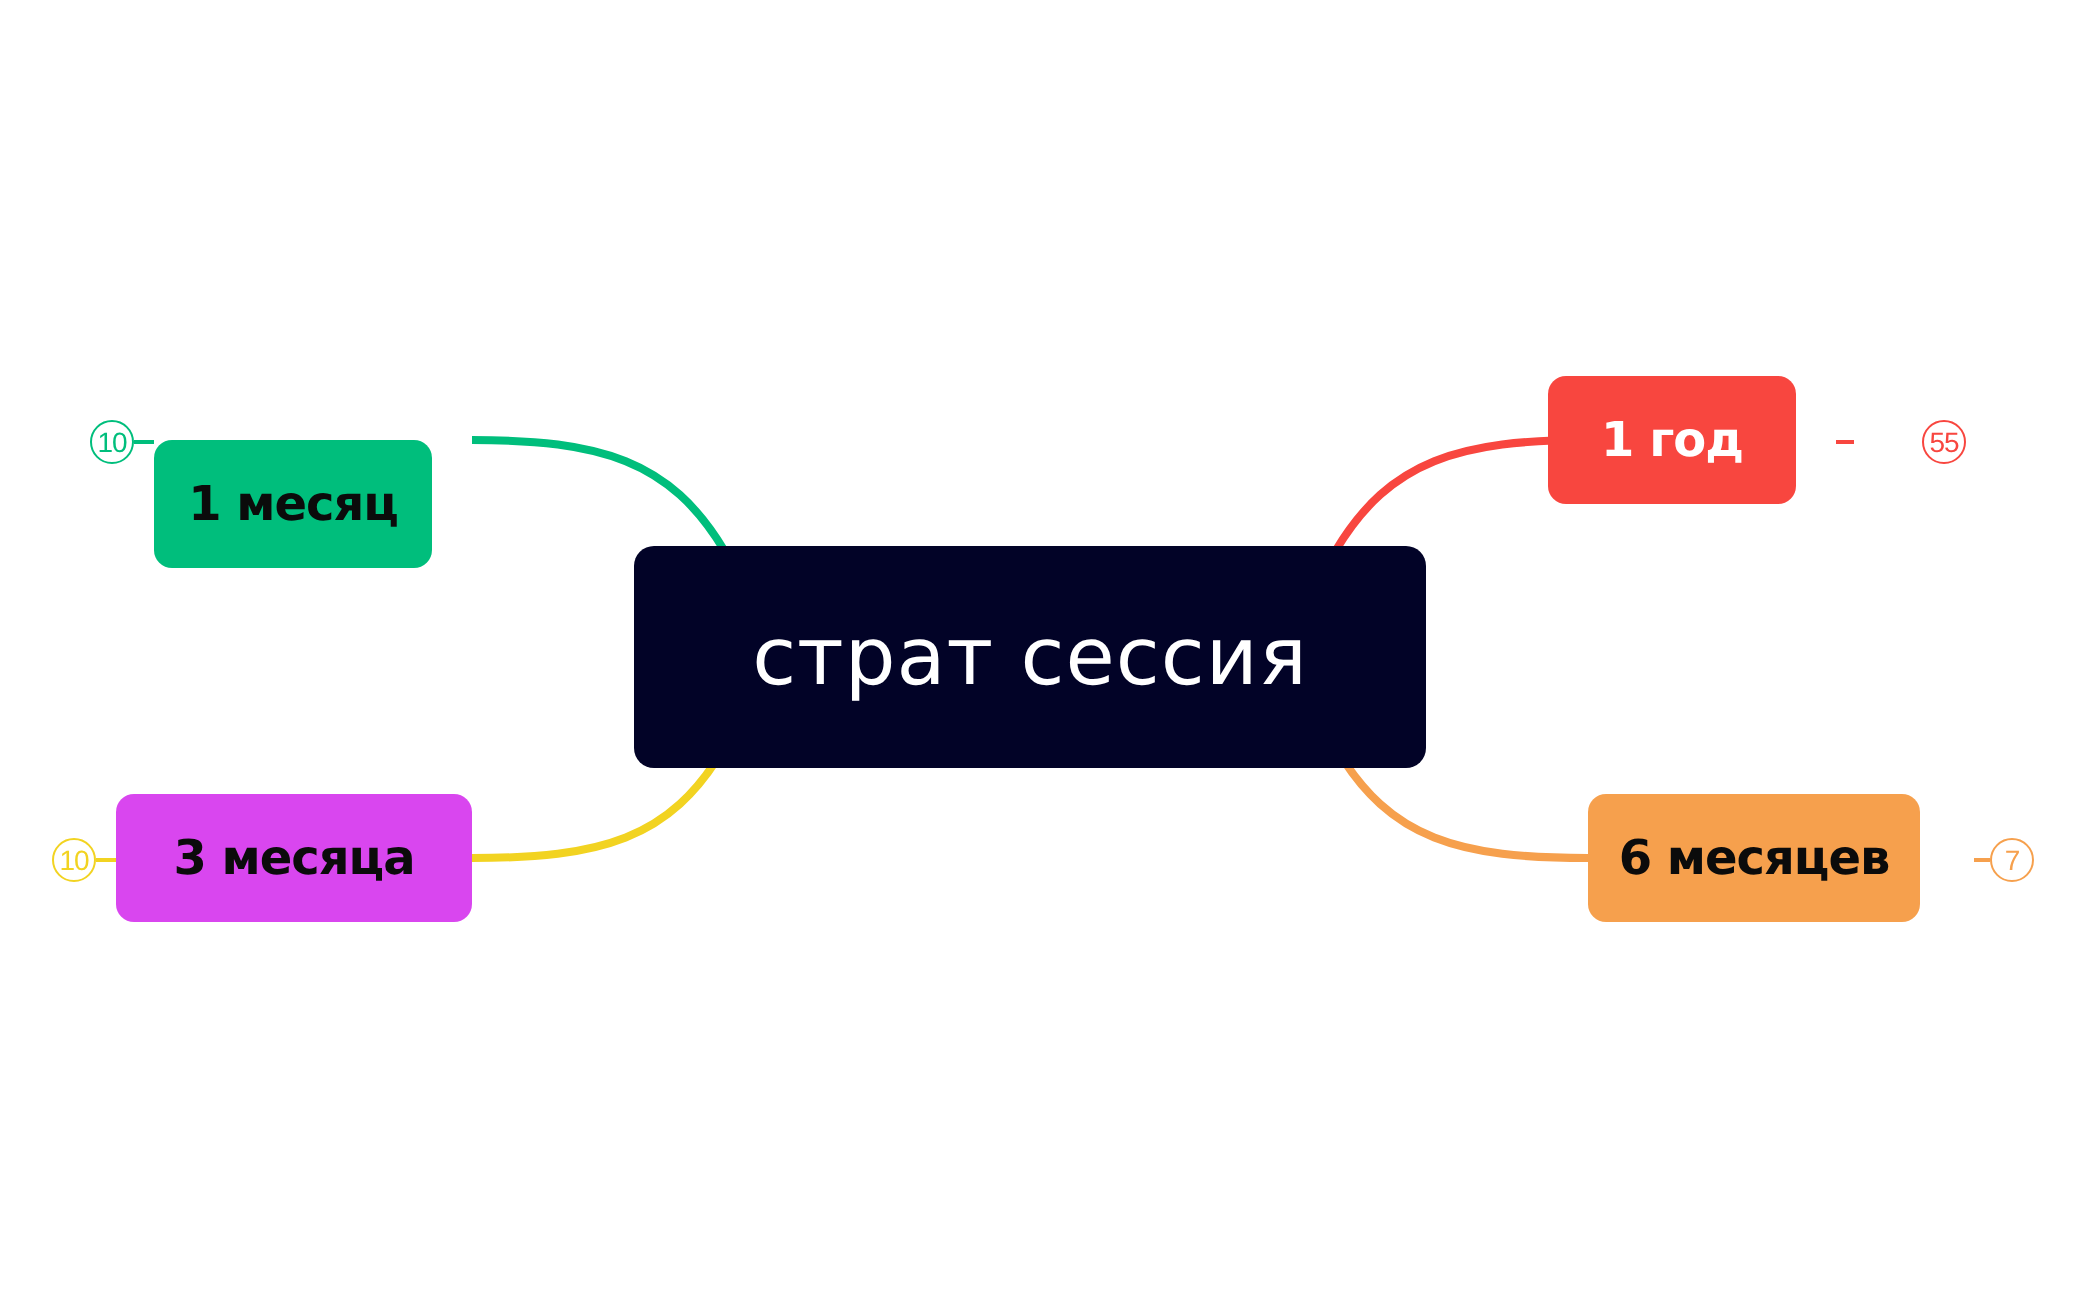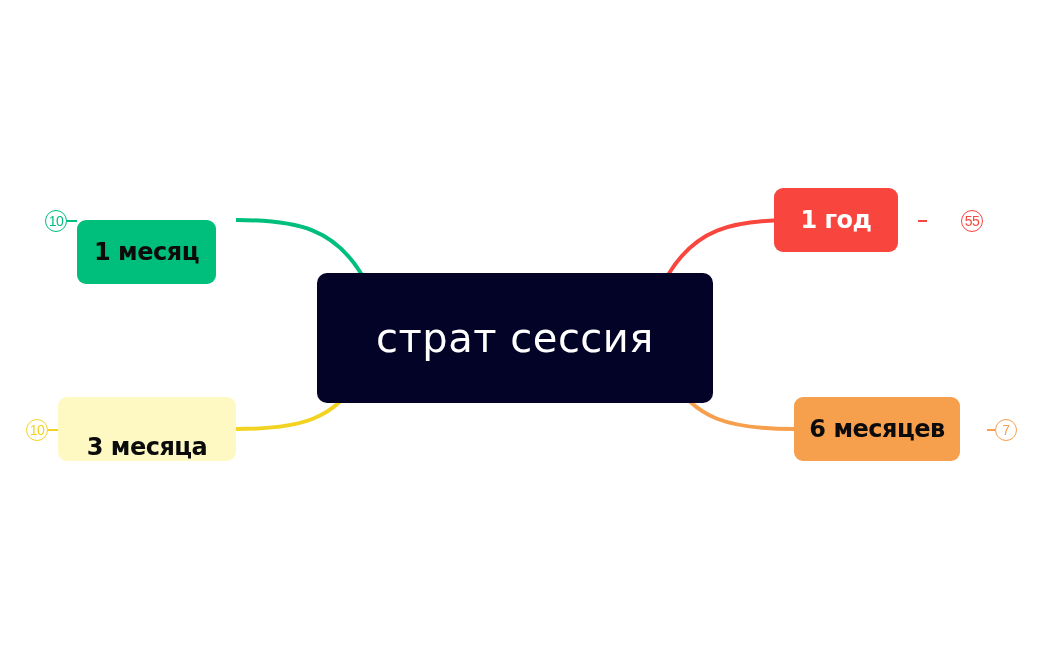--- a/index.html
+++ b/index.html
@@ -1,26 +1,26 @@
 <!DOCTYPE html>
 <html><head>
   <meta charset="utf-8">
   <style>
     html, body { margin:0; padding:0; background:#ffffff; }
     body { width:1045px; height:650px; position:relative; overflow:hidden;
            font-family:"DejaVu Sans", sans-serif; }
     svg.links { position:absolute; left:0; top:0; width:1045px; height:650px; }
     .node { position:absolute; display:flex; align-items:center; justify-content:center;
             border-radius:9px; box-sizing:border-box; font-weight:bold; white-space:nowrap; }
-    .central { left:317px; top:273px; width:396px; height:130px; background:#020327;
+    .central { left:317px; top:273px; width:396px; height:111px; background:#020327;
                color:#ffffff; font-size:40px; font-weight:normal; border-radius:10px; letter-spacing:0.5px; }
     .branch { height:64px; font-size:24px; color:#0b0b0b; letter-spacing:-0.5px; }
     .n1 { left:77px; top:188px; width:139px; background:#00BE7C;margin-top:32px; }
     .n2 { left:774px; top:188px; width:124px; background:#F8463F; color:#ffffff; }
-    .n3 { left:58px; top:397px; width:178px; background:#fef9c3;align-items:flex-end; }
+    .n3 { left:58px; top:397px; width:178px; background:#d946ef; }
     .n4 { left:794px; top:397px; width:166px; background:#F6A04D; }
     .badge { position:absolute; width:22px; height:22px; border-radius:50%; border:1.5px solid;
              box-sizing:border-box; background:#fff; display:flex; align-items:center; justify-content:center;
              font-size:14px; font-family:"Liberation Sans", sans-serif; letter-spacing:-0.5px; }
     .b1 { left:45px; top:210px; border-color:#00BE7C; color:#00BE7C; }
     .b2 { left:924px; top:210px; border-color:#F8463F; color:#F8463F;margin-left:37px; }
     .b3 { left:26px; top:419px; border-color:#F2D321; color:#F2D321; }
     .b4 { left:995px; top:419px; border-color:#F6A04D; color:#F6A04D; }
   </style>
 </head>

